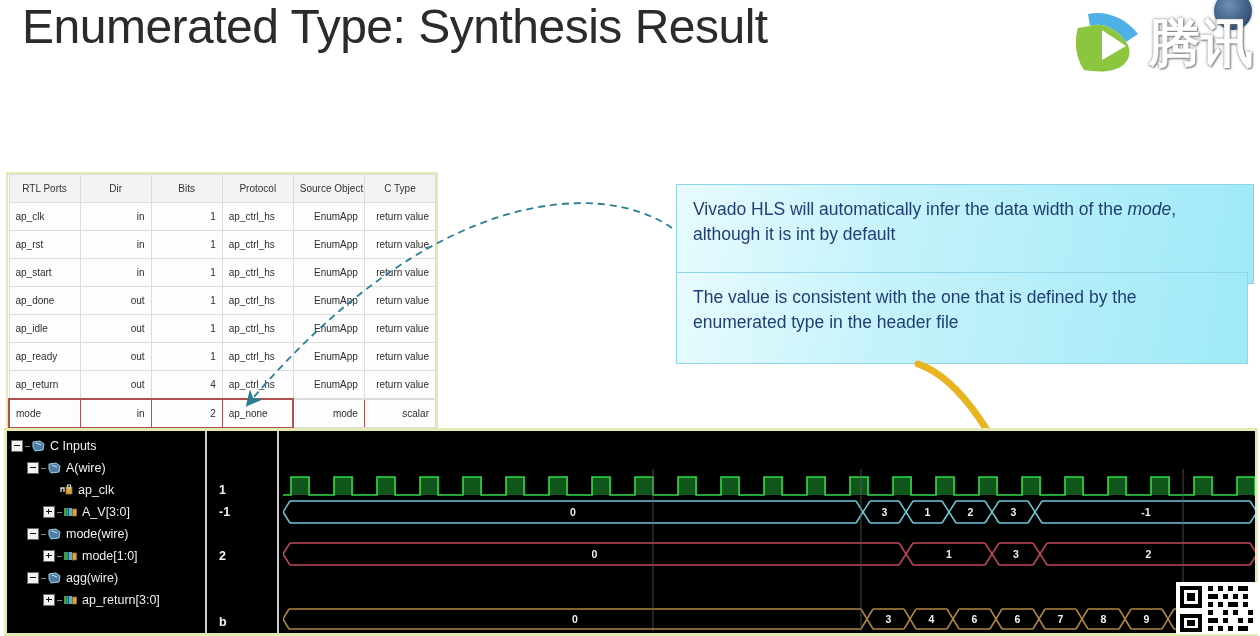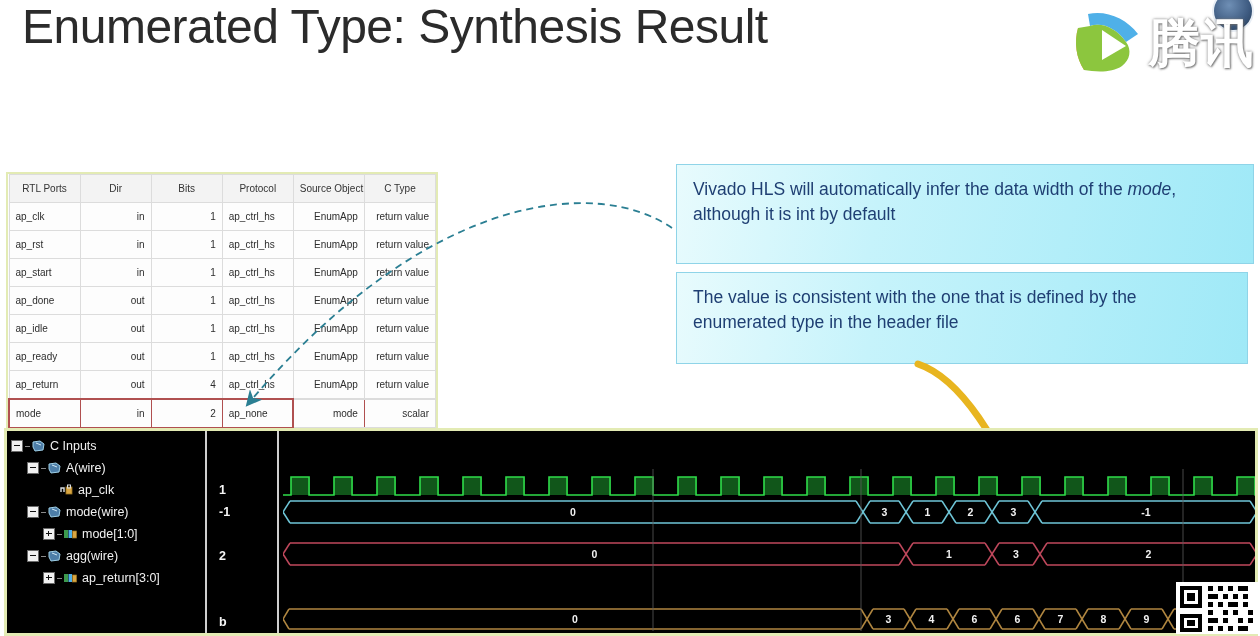--- a/index.html
+++ b/index.html
@@ -65,21 +65,21 @@
   
   .callout{
     position:absolute;
     background:linear-gradient(100deg,#e8fbfd 0%,#c6f3fb 35%,#9fe9f7 100%);
     border:1px solid #8fd4e8;
     color:#1f3f73;
     font-size:17.5px;line-height:25px;
     padding:12px 16px;box-sizing:border-box;
     font-family:"Liberation Sans", sans-serif;
   }
-  #callout-1{left:676px;top:164px;width:578px;height:100px;}
+  #callout-1{left:676px;top:184px;width:578px;height:100px;}
   #callout-2{left:676px;top:272px;width:572px;height:92px;}
   .callout em{font-style:italic;}
 
   
   #arrow-dashed,#arrow-yellow{position:absolute;left:0;top:0;width:1260px;height:636px;pointer-events:none;}
 
   
   #wave-viewer{
     position:absolute;left:4px;top:428px;width:1254px;height:208px;
     background:#000;border:3px solid #e3ebb4;box-sizing:border-box;
@@ -277,20 +277,31 @@
       </div>
       <div class="tree-row">
         <span class="indent" style="width: 32px;"></span>
         <span style="width: 17px; display: inline-block;"></span>
         <span class="ic"><svg viewBox="0 0 13 12">
             <path d="M1 8 L1 4 L4 4 L4 8" fill="none" stroke="#d9dde0" stroke-width="1.4"></path>
             <rect x="6" y="3" width="6" height="7" fill="#d9a642" stroke="#9c7420" stroke-width=".8"></rect>
             <rect x="7.5" y="1" width="3" height="3" fill="none" stroke="#d9dde0" stroke-width="1"></rect>
           </svg></span>
         <span class="lbl">ap_clk</span>
+      </div>
+      <div class="tree-row">
+        <span class="indent" style="width: 32px;"></span>
+        <span class="pm-box plus"></span>
+        <span class="dash"></span>
+        <span class="ic"><svg viewBox="0 0 13 12">
+            <rect x="0" y="2" width="4" height="8" fill="#3d9a4e"></rect>
+            <rect x="4.5" y="2" width="3.5" height="8" fill="#4fb0e8"></rect>
+            <rect x="8.5" y="3" width="4" height="7" fill="#d9a642" stroke="#9c7420" stroke-width=".7"></rect>
+          </svg></span>
+        <span class="lbl">A_V[3:0]</span>
       </div>
       <div class="tree-row">
         <span class="indent" style="width: 16px;"></span>
         <span class="pm-box"></span>
         <span class="dash"></span>
         <span class="ic"><svg viewBox="0 0 13 12">
             <path d="M1 2 L8 1 L12 4 L11 10 L3 11 L1 7 Z" fill="#4d7ea8" stroke="#9fd0e8" stroke-width="1"></path>
             <path d="M4 3 L9 5" stroke="#cfe8f5" stroke-width="1"></path>
           </svg></span>
         <span class="lbl">mode(wire)</span>

